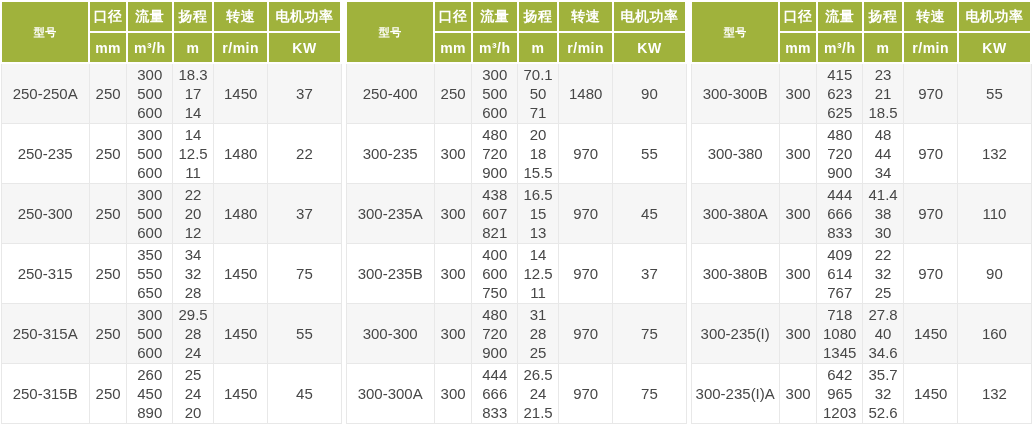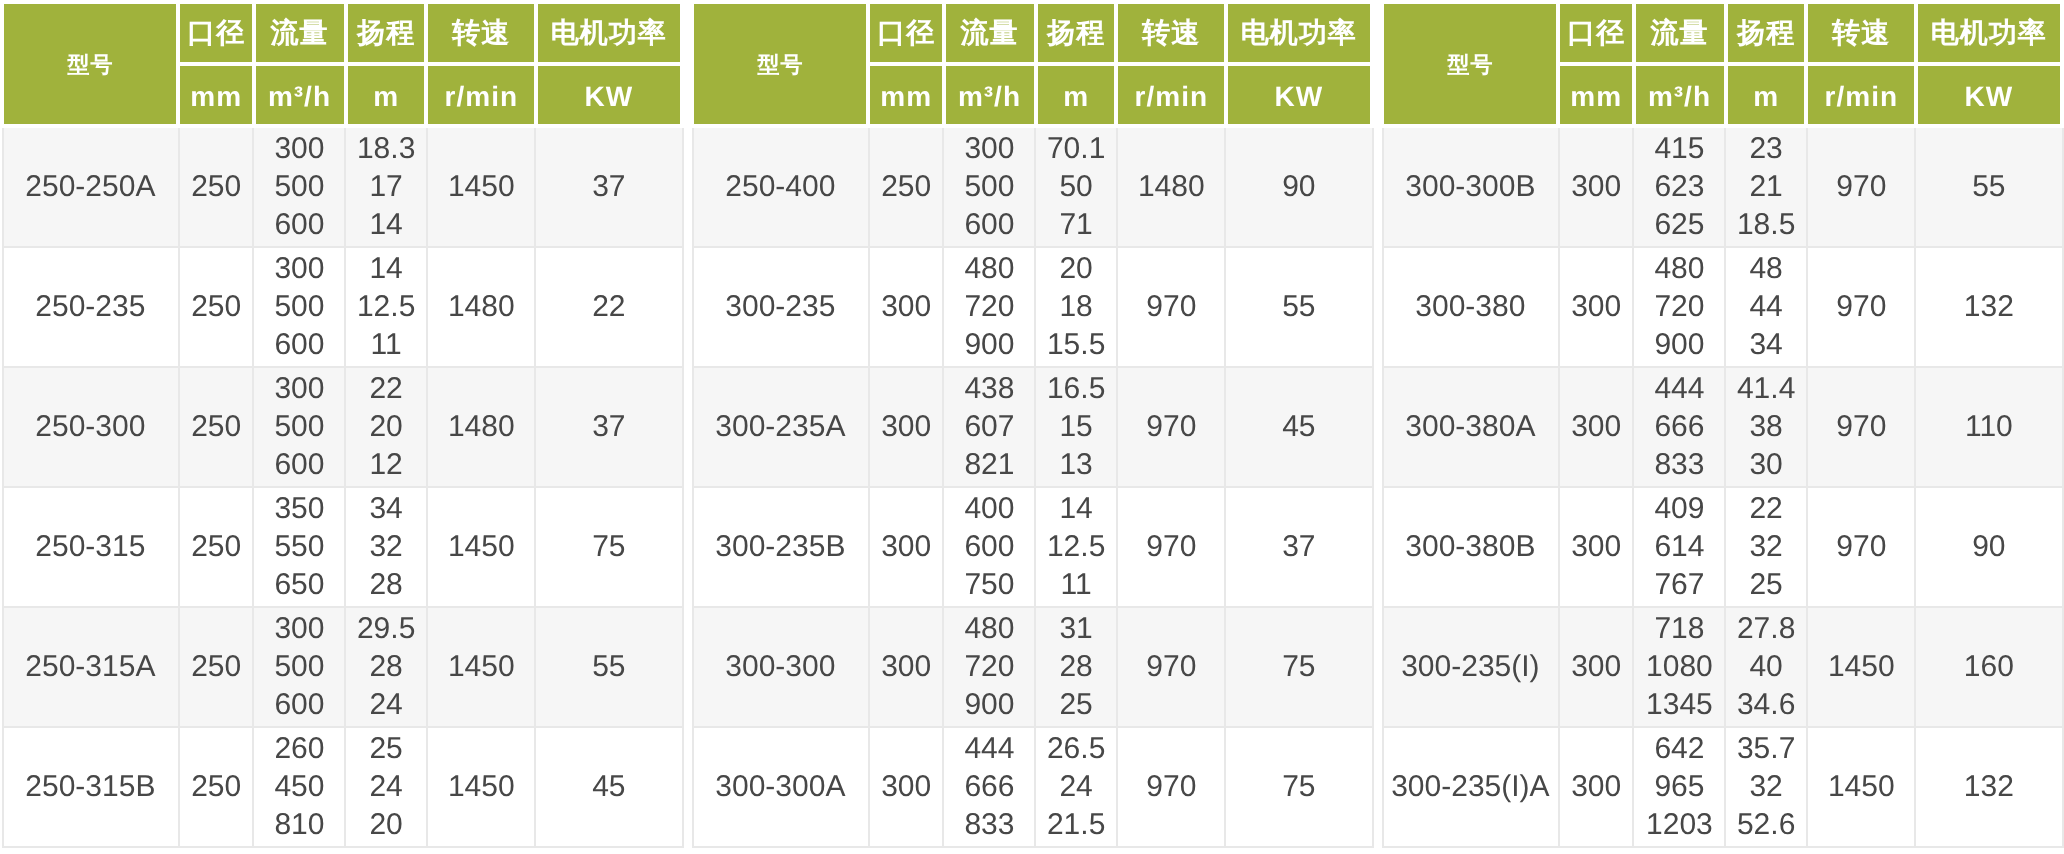--- a/index.html
+++ b/index.html
@@ -164,21 +164,21 @@
           </td>
           <td>1450</td>
           <td>55</td>
         </tr>
         <tr>
           <td>250-315B</td>
           <td>250</td>
           <td>
             <div>260</div>
             <div>450</div>
-            <div>810</div>
+            <div>890</div>
           </td>
           <td>
             <div>25</div>
             <div>24</div>
             <div>20</div>
           </td>
           <td>1450</td>
           <td>45</td>
         </tr>
       </tbody>

